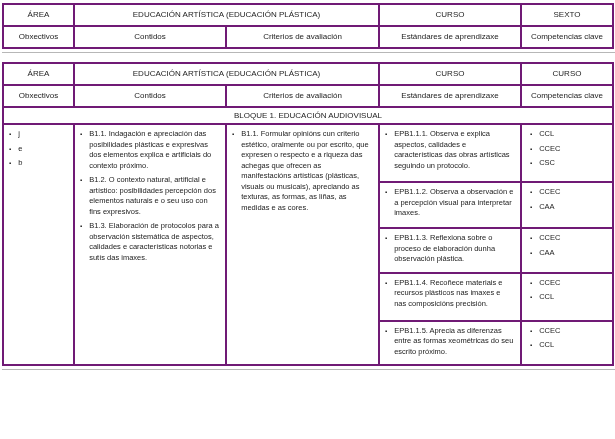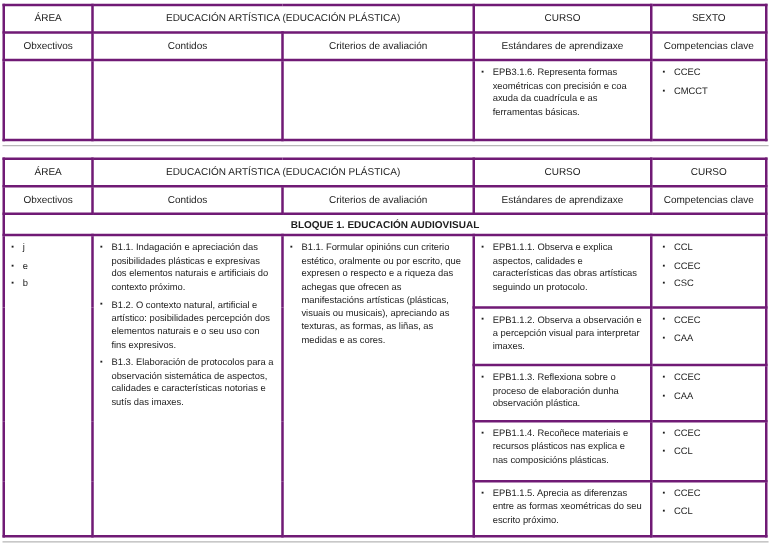--- a/index.html
+++ b/index.html
@@ -31,21 +31,21 @@
   
   td.hc {
     text-align: center;
     vertical-align: middle;
     font-size: 8px;
     line-height: 10px;
     padding: 2px 3px;
   }
   tr.head-row { height: 22px; }
   tr.sub-row  { height: 22px; margin-left: 44px; }
-  tr.bloque-row { height: 17px; font-weight: bold; }
+  tr.bloque-row { height: 17px; }
   td.bloque {
     text-align: center;
     vertical-align: middle;
     font-size: 8px;
     padding: 2px 3px;
   }
   
   td.bc {
     vertical-align: top;
     font-size: 7.5px;
@@ -103,38 +103,20 @@
       <td class="hc">CURSO</td>
       <td class="hc">SEXTO</td>
     </tr>
     <tr class="sub-row">
       <td class="hc">Obxectivos</td>
       <td class="hc">Contidos</td>
       <td class="hc">Criterios de avaliación</td>
       <td class="hc">Estándares de aprendizaxe</td>
       <td class="hc">Competencias clave</td>
     </tr>
-    <tr class="t1-content">
-      <td class="bc"></td>
-      <td class="bc"></td>
-      <td class="bc"></td>
-      <td class="bc">
-        <div class="bullet">
-              <span>EPB3.1.6. Representa formas xeométricas con precisión e coa axuda da cuadrícula e as ferramentas básicas.</span>
-            </div>
-      </td>
-      <td class="bc comp">
-        <div class="bullet">
-              <span>CCEC</span>
-            </div>
-        <div class="bullet">
-              <span>CMCCT</span>
-            </div>
-      </td>
-    </tr>
   </tbody>
     </table>
   <div class="table-shadow"></div>
 
   <div class="gap"></div>
 
   <table class="curr">
     <colgroup>
       <col style="width:71px">
         <col style="width:152px">
@@ -167,21 +149,21 @@
             </div>
         <div class="bullet">
               <span>e</span>
             </div>
         <div class="bullet">
               <span>b</span>
             </div>
       </td>
       <td class="bc" rowspan="5">
         <div class="bullet">
-              <span>B1.1. Indagación e apreciación das posibilidades plásticas e expresivas dos elementos naturais e artificiais do contexto próximo.</span>
+              <span>B1.1. Indagación e apreciación das posibilidades plásticas e expresivas dos elementos explica e artificiais do contexto próximo.</span>
             </div>
         <div class="bullet">
               <span>B1.2. O contexto natural, artificial e artístico: posibilidades percepción dos elementos naturais e o seu uso con fins expresivos.</span>
             </div>
         <div class="bullet">
               <span>B1.3. Elaboración de protocolos para a observación sistemática de aspectos, calidades e características notorias e sutís das imaxes.</span>
             </div>
       </td>
       <td class="bc" rowspan="5">
         <div class="bullet">
@@ -234,21 +216,21 @@
             </div>
         <div class="bullet">
               <span>CAA</span>
             </div>
       </td>
     </tr>
 
     <tr class="s4">
       <td class="bc">
         <div class="bullet">
-              <span>EPB1.1.4. Recoñece materiais e recursos plásticos nas explica e nas composicións plásticas.</span>
+              <span>EPB1.1.4. Recoñece materiais e recursos plásticos nas imaxes e nas composicións precisión.</span>
             </div>
       </td>
       <td class="bc comp">
         <div class="bullet">
               <span>CCEC</span>
             </div>
         <div class="bullet">
               <span>CCL</span>
             </div>
       </td>

